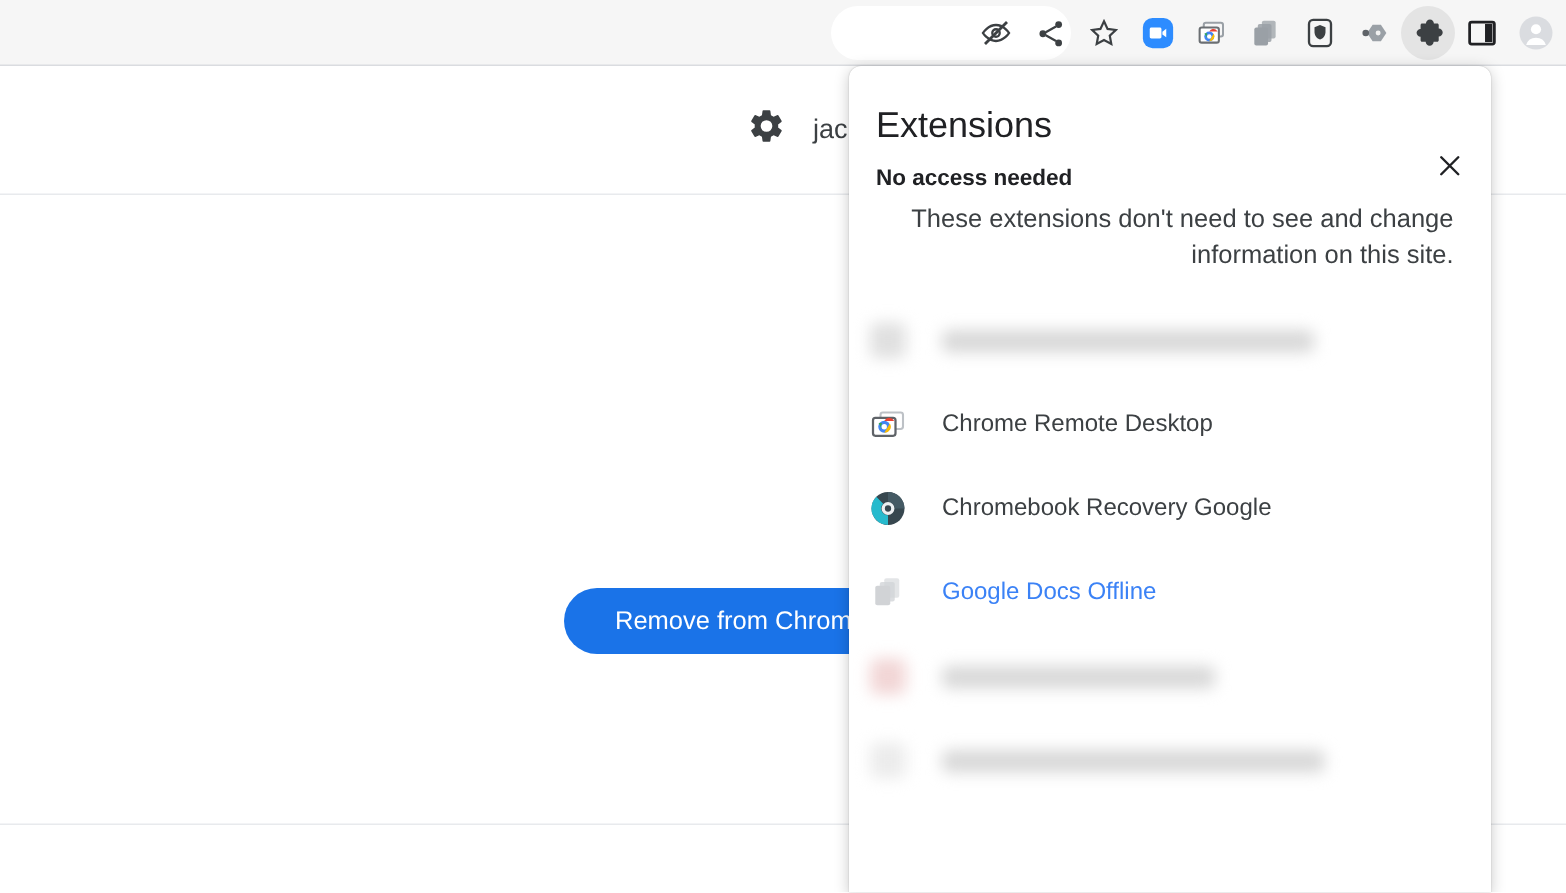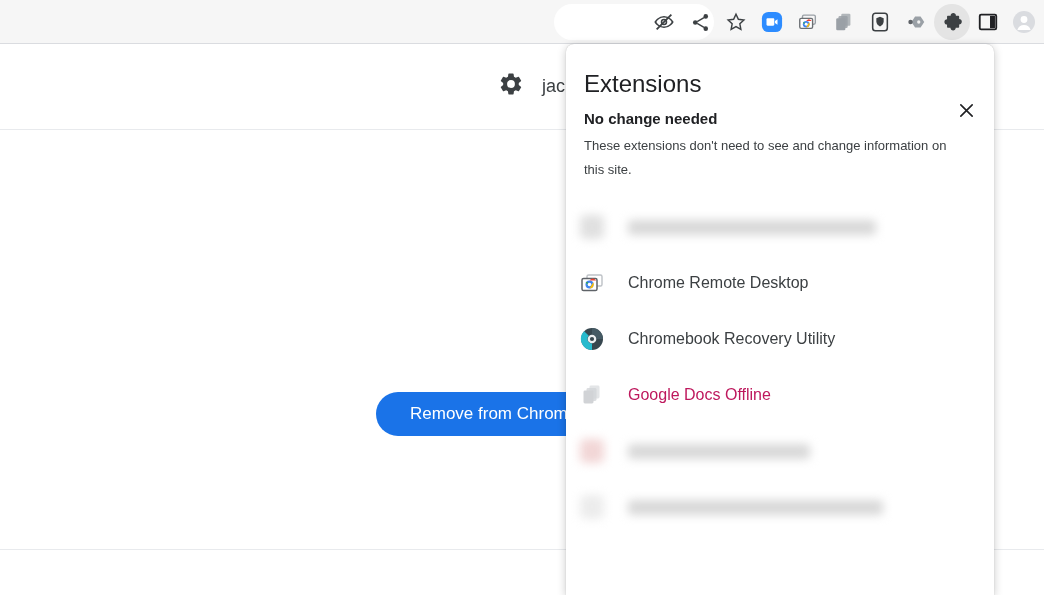--- a/index.html
+++ b/index.html
@@ -127,23 +127,24 @@
     position: absolute;
     left: 18px; top: 66px;
     font-size: 15px;
     font-weight: bold;
     color: #202124;
   }
   .popup-desc {
     position: absolute;
     left: 18px; top: 90px;
     width: 385px;
-    font-size: 13px;
+    font-size: 17px;
     line-height: 24px;
     color: #3c4043;
+    text-align: right;
   }
   .ext-list {
     position: absolute;
     left: 0; top: 155px;
     width: 516px;
   }
   .ext-row {
     position: relative;
     height: 56px;
     display: flex;
@@ -156,21 +157,21 @@
     flex: 0 0 auto;
     display: flex; align-items: center; justify-content: center;
   }
   .ext-label {
     margin-left: 24px;
     font-size: 16px;
     color: #3c4043;
     white-space: nowrap;
     flex: 1 1 auto;
   }
-  .ext-label.dim { color: #be185d; }
+  .ext-label.dim { color: #3b82f6; }
   .pin-btn {
     width: 30px; height: 30px;
     flex: 0 0 auto;
     display: flex; align-items: center; justify-content: center;
     margin-right: 22px;
   }
   .more-btn {
     width: 26px; height: 30px;
     flex: 0 0 auto;
     display: flex; align-items: center; justify-content: center;
@@ -318,21 +319,21 @@
 
   <div class="popup">
 
     <div class="popup-close">
       <svg width="17" height="17" viewBox="0 0 24 24" stroke="#202124" stroke-width="2.3" stroke-linecap="round">
         <path d="M4 4L20 20M20 4L4 20"></path>
       </svg>
     </div>
 
     <div class="popup-title">Extensions</div>
-    <div class="popup-section-title">No change needed</div>
+    <div class="popup-section-title">No access needed</div>
     <div class="popup-desc">These extensions don't need to see and change information on this site.</div>
 
     <div class="ext-list" id="ext-list">
         <div class="ext-row blur-row">
           <span class="blur-icon" style="background: rgb(224, 224, 224);"></span>
           <span class="blur-text" style="width: 248px;"></span>
           <span style="flex: 1 1 auto;"></span>
           <span class="pin-btn">
             <svg width="19" height="19" viewBox="0 0 24 24" fill="#1a73e8">
               <path d="M9 2.5h6a1 1 0 010 2h-.6l.6 6.1 2.4 2a1 1 0 01-.6 1.8h-4.3v7.1a.5.5 0 01-1 0v-7.1H7.2a1 1 0 01-.6-1.8l2.4-2 .6-6.1H9a1 1 0 010-2z"></path>
@@ -375,21 +376,21 @@
         <div class="ext-row">
           <span class="ext-icon">
             <svg width="24" height="24" viewBox="0 0 24 24">
               <circle cx="12" cy="12" r="11" fill="#37474f"></circle>
               <path d="M12 1a11 11 0 0111 11h-6.5A4.5 4.5 0 0012 7.5z" fill="#455a64"></path>
               <path d="M12 23a11 11 0 01-7.8-18.8l4.6 4.6A4.5 4.5 0 0012 16.5z" fill="#26c6da" opacity="0.9"></path>
               <circle cx="12" cy="12" r="4.3" fill="#eceff1"></circle>
               <circle cx="12" cy="12" r="2.1" fill="#37474f"></circle>
             </svg>
           </span>
-          <span class="ext-label">Chromebook Recovery Utility</span>
+          <span class="ext-label">Chromebook Recovery Google</span>
           <span class="pin-btn">
             <svg width="19" height="19" viewBox="0 0 24 24" fill="none" stroke="#3c4043" stroke-width="1.7" stroke-linejoin="round">
               <path d="M9.2 3.3h5.6M10.1 3.3l-.7 7-2.4 2h10l-2.4-2-.7-7M12 12.4v8.2"></path>
             </svg>
           </span>
           <span class="more-btn">
             <span class="dots">
               <span class="dot"></span>
               <span class="dot"></span>
               <span class="dot"></span>

